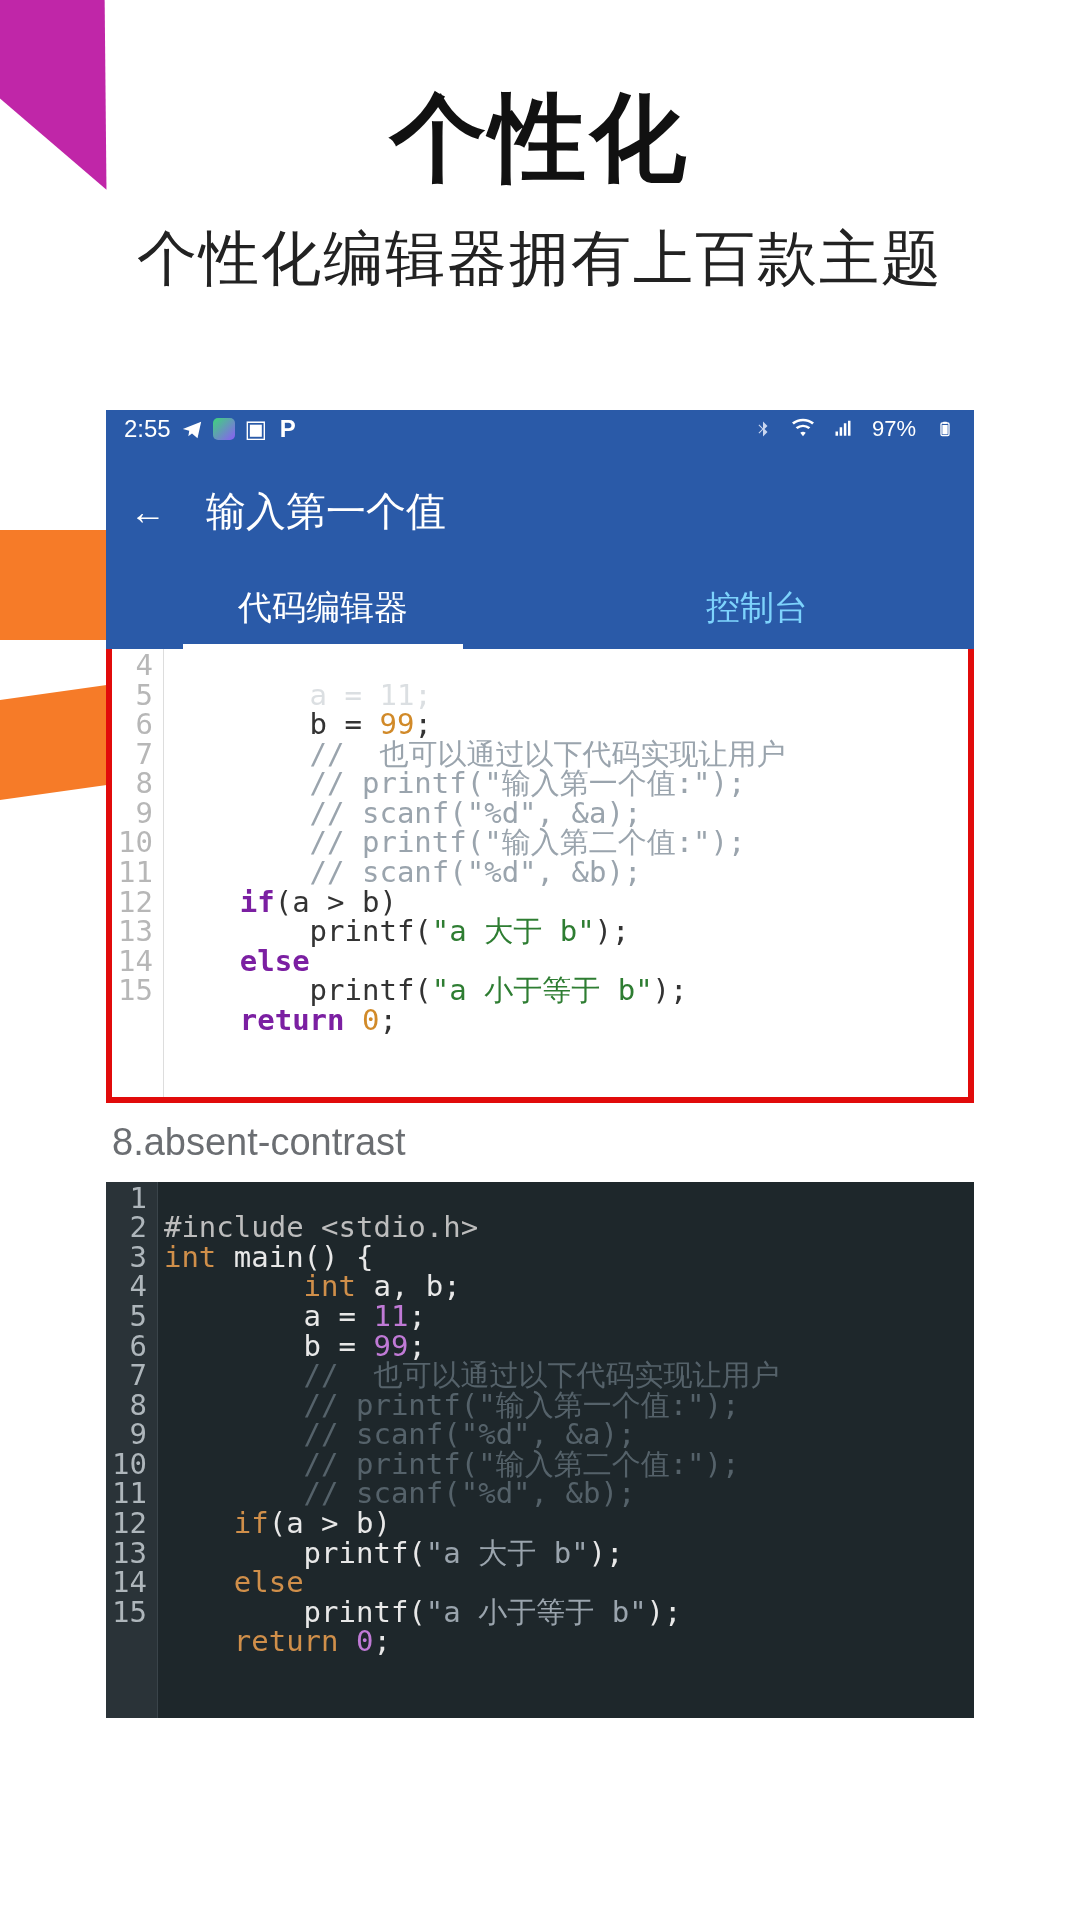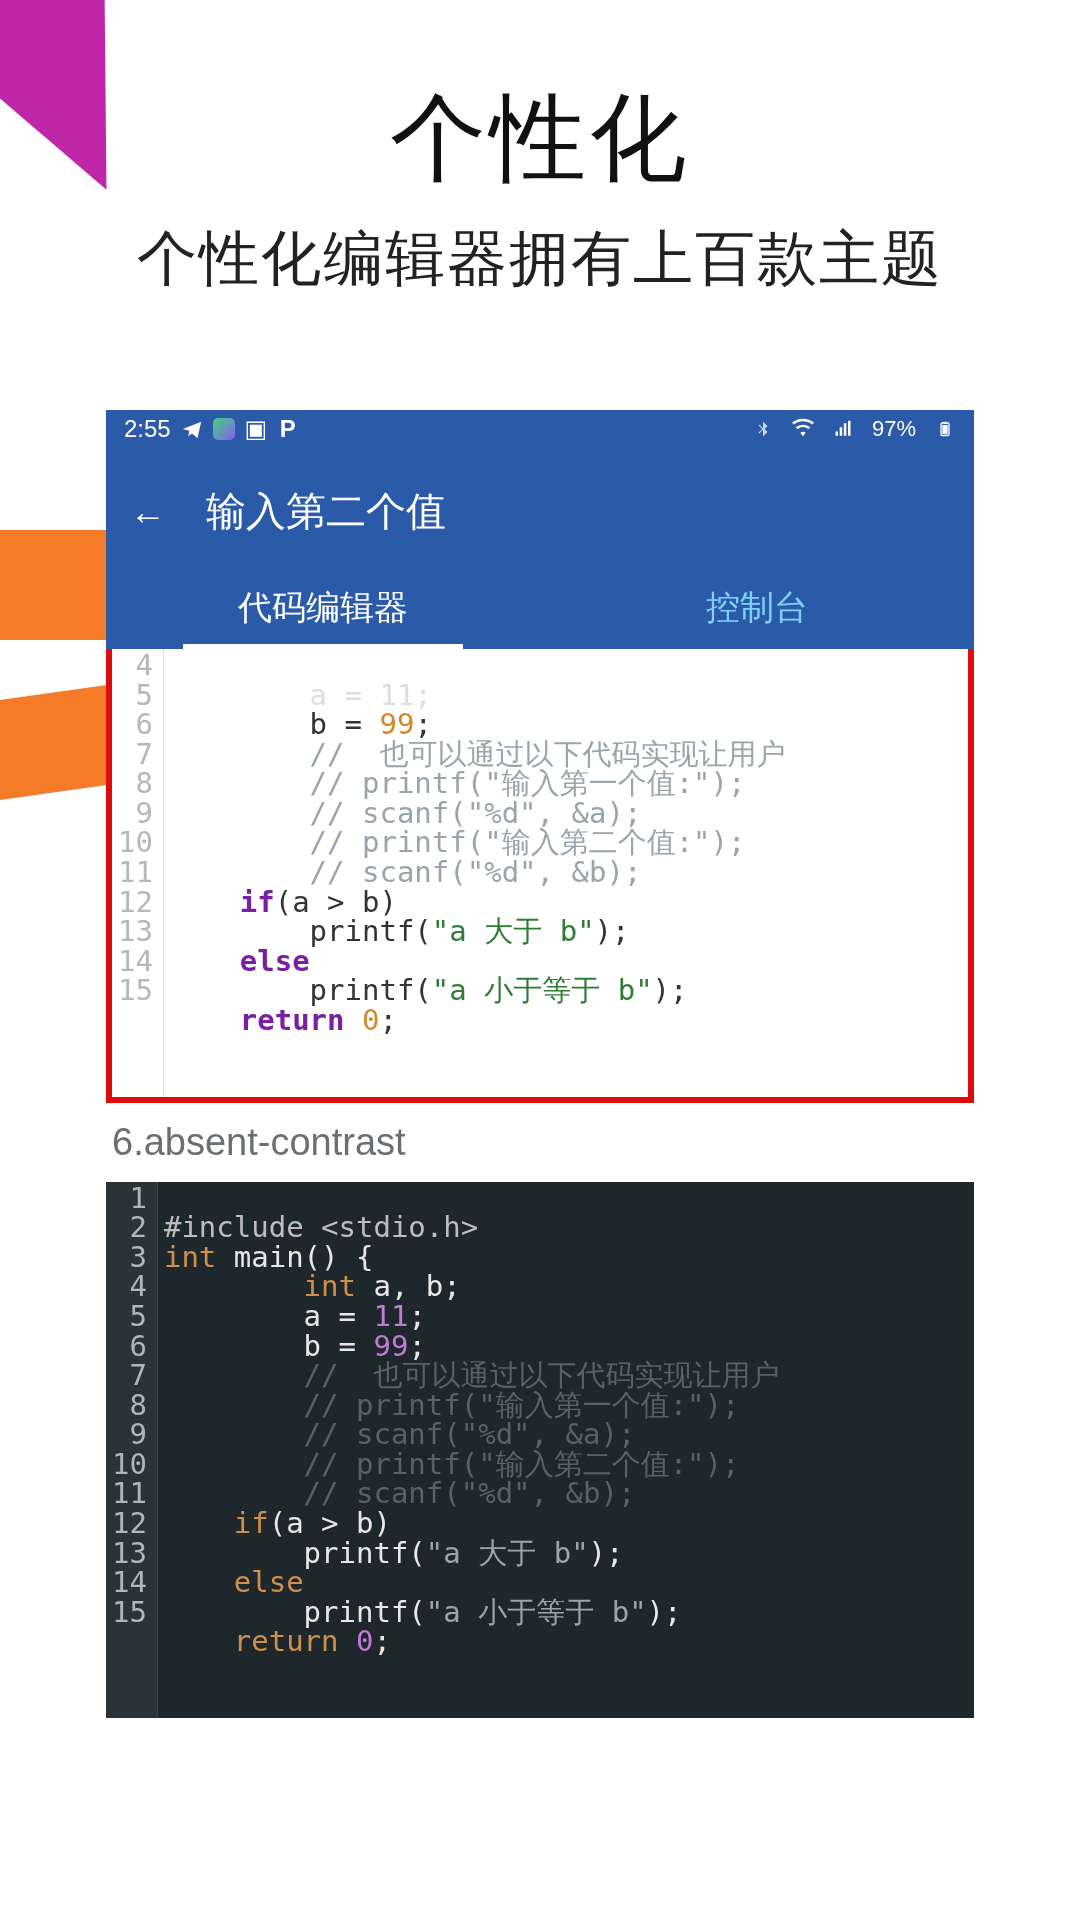--- a/index.html
+++ b/index.html
@@ -34,21 +34,21 @@
       background: #f67b28;
       transform: skewY(-8deg);
       transform-origin: left top;
     }
     .hero {
       position: relative;
       z-index: 1;
       text-align: center;
       padding-top: 75px;
     }
-    .hero h1 { font-size: 96px; font-weight: 400; letter-spacing: 4px; color: #111; }
+    .hero h1 { font-size: 96px; font-weight: 700; letter-spacing: 4px; color: #111; }
     .hero p { font-size: 60px; font-weight: 400; color: #222; margin-top: 14px; letter-spacing: 2px; }
 
     
     .phone {
       position: relative;
       z-index: 2;
       width: 868px;
       margin: 110px auto 0;
       background: #fff;
     }
@@ -215,21 +215,21 @@
             <rect x="9" y="1" width="6" height="3" rx="1"></rect>
             <rect x="8" y="6" width="8" height="14" fill="#fff"></rect>
           </svg>
       </span>
     </div>
   </div>
 
   <div class="appbar">
     <div class="appbar-top">
       <span class="back-arrow">←</span>
-      <span class="appbar-title">输入第二个值</span>
+      <span class="appbar-title">输入第一个值</span>
     </div>
     <div class="tabs">
       <div class="tab active">代码编辑器</div>
       <div class="tab">控制台</div>
     </div>
   </div>
 
   <div class="preview-light">
     <div class="gutter-light">
 <span class="gutter-row">4</span>
@@ -243,21 +243,21 @@
         <span class="gutter-row">12</span>
         <span class="gutter-row">13</span>
         <span class="gutter-row">14</span>
         <span class="gutter-row">15</span>
     </div>
     <div class="code-light">
 <span class="code-row"><span class="cm-l">        </span><span class="cm-l" style="opacity:.35">a = 11;</span></span><span class="code-row"><span>        </span><span>b = </span><span class="num-l">99</span><span>;</span></span><span class="code-row"><span>        </span><span class="cm-l">//  也可以通过以下代码实现让用户</span></span><span class="code-row"><span>        </span><span class="cm-l">// printf("输入第一个值:");</span></span><span class="code-row"><span>        </span><span class="cm-l">// scanf("%d", &amp;a);</span></span><span class="code-row"><span>        </span><span class="cm-l">// printf("输入第二个值:");</span></span><span class="code-row"><span>        </span><span class="cm-l">// scanf("%d", &amp;b);</span></span><span class="code-row"><span>    </span><span class="kw-l">if</span><span>(a &gt; b)</span></span><span class="code-row"><span>        </span><span>printf(</span><span class="str-l">"a 大于 b"</span><span>);</span></span><span class="code-row"><span>    </span><span class="kw-l">else</span></span><span class="code-row"><span>        </span><span>printf(</span><span class="str-l">"a 小于等于 b"</span><span>);</span></span><span class="code-row"><span>    </span><span class="kw-l">return </span><span class="num-l">0</span><span>;</span></span>
     </div>
   </div>
 
-  <div class="theme-label">6.absent-contrast</div>
+  <div class="theme-label">8.absent-contrast</div>
 
   <div class="preview-dark">
     <div class="gutter-dark">
 <span class="gutter-row">1</span>
         <span class="gutter-row">2</span>
         <span class="gutter-row">3</span>
         <span class="gutter-row">4</span>
         <span class="gutter-row">5</span>
         <span class="gutter-row">6</span>
         <span class="gutter-row">7</span>

